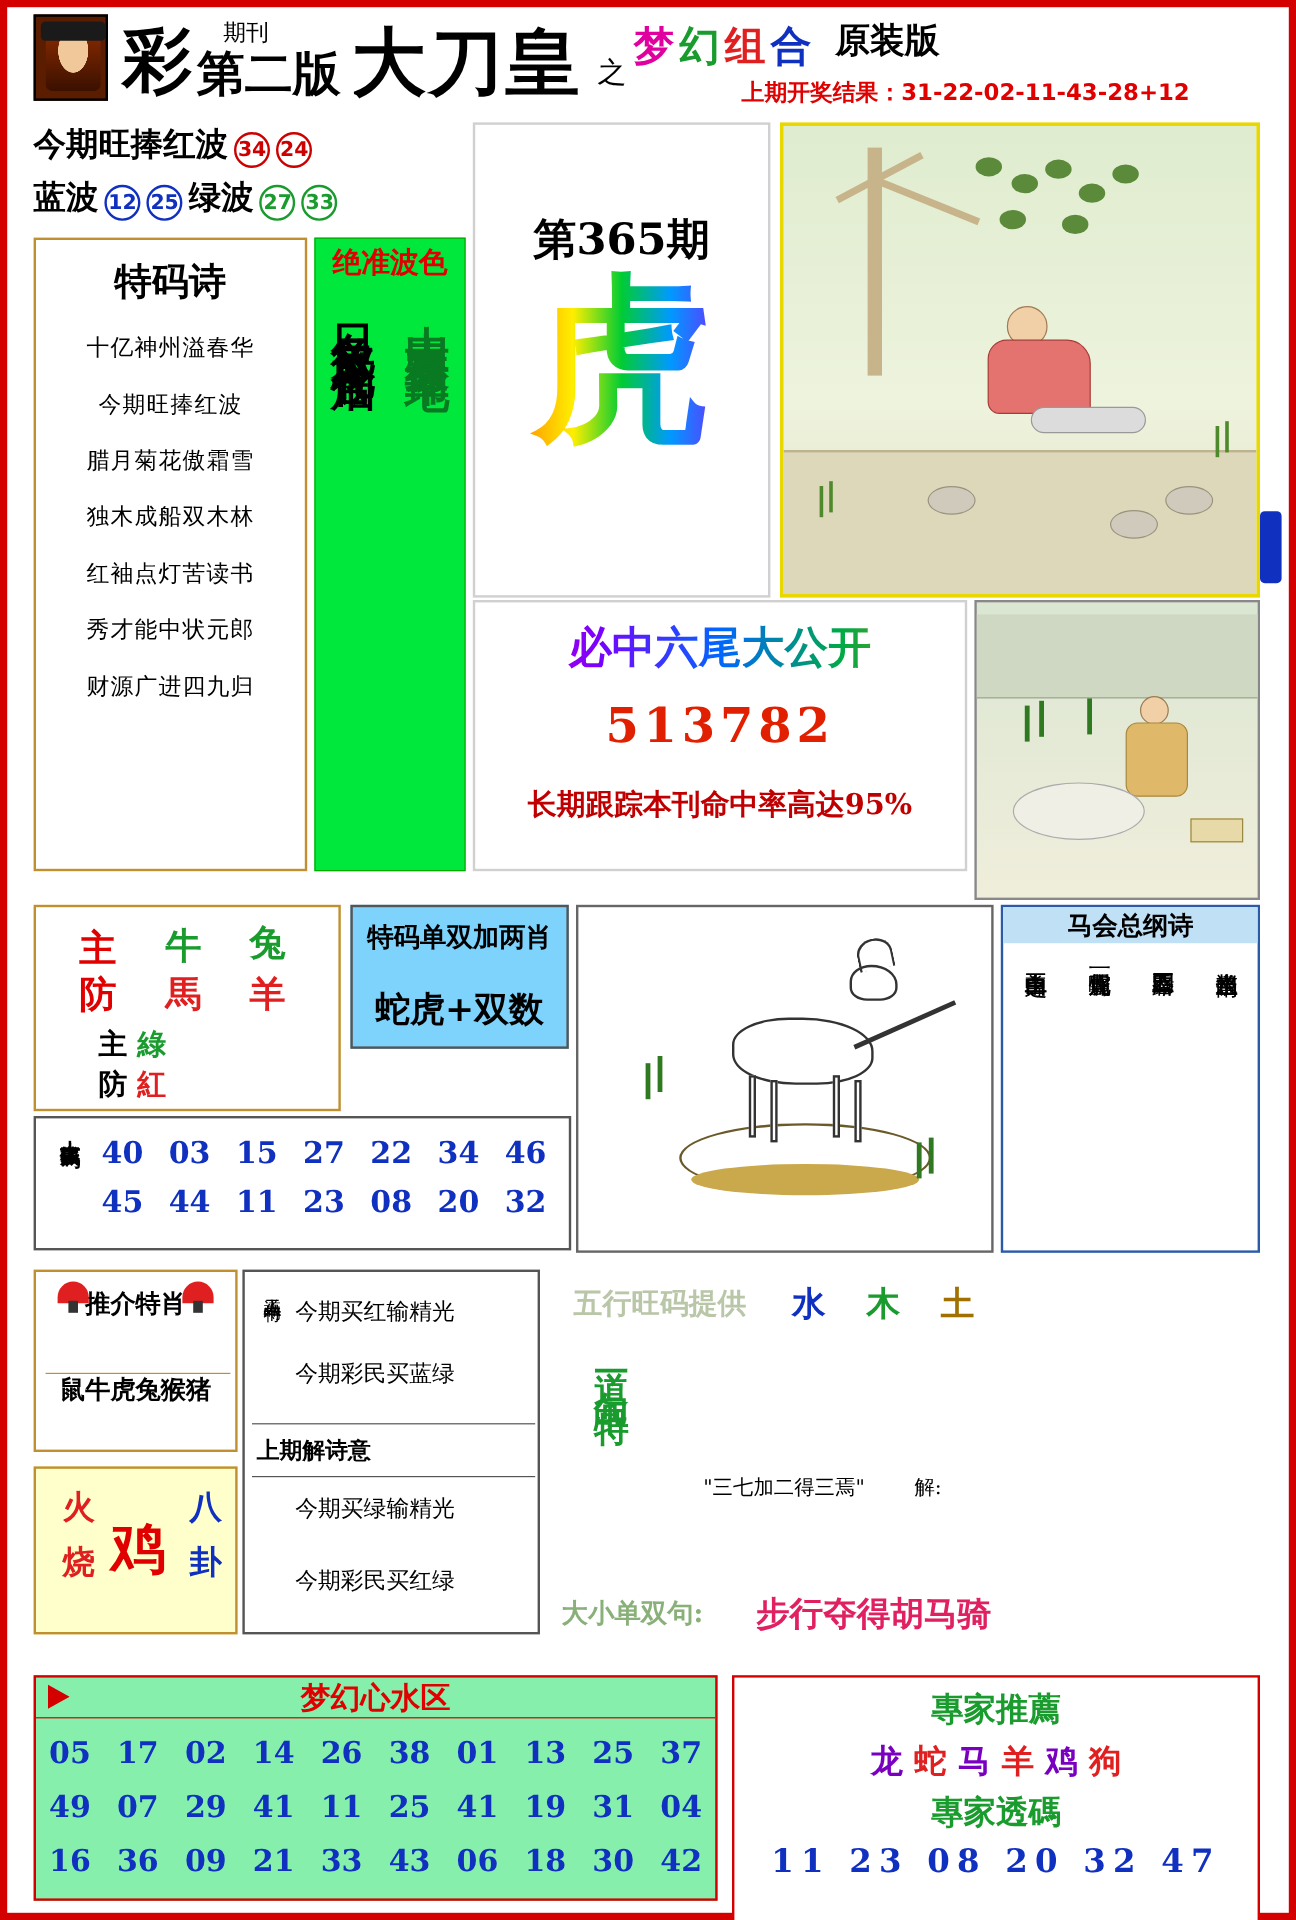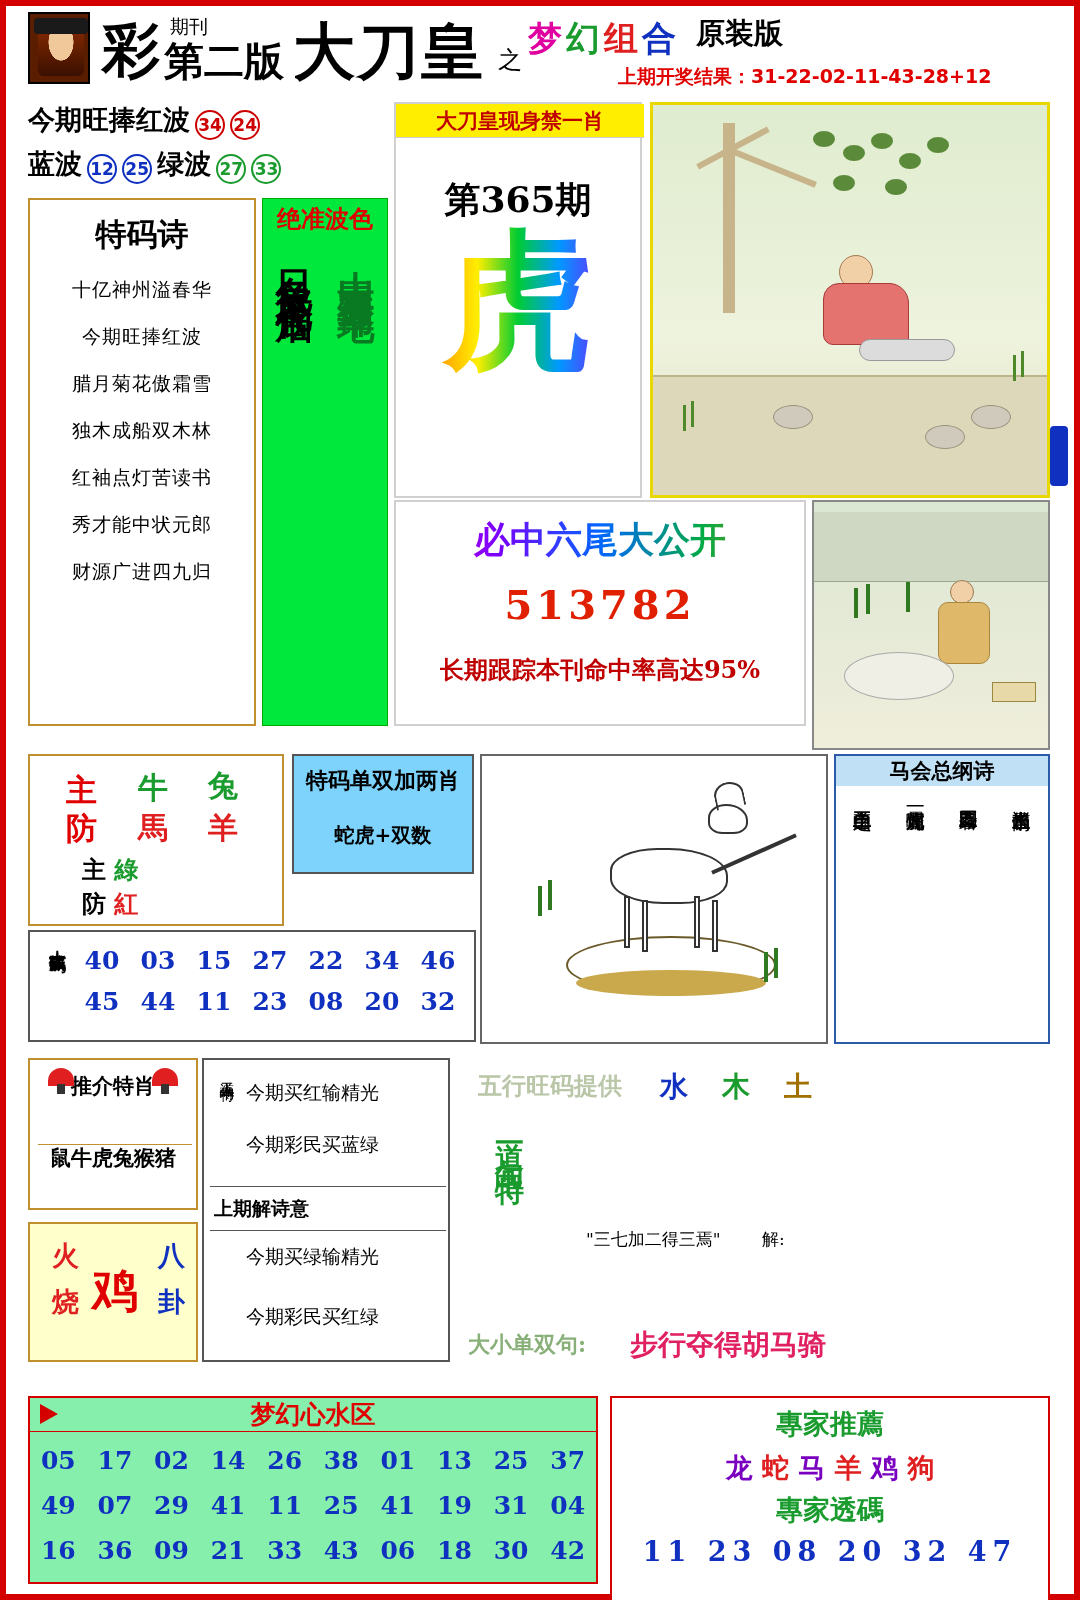--- a/index.html
+++ b/index.html
@@ -19,21 +19,21 @@
   .abs { position:absolute; }
 
   
   .hdr { left:0; top:0; width:1068px; height:92px; }
   .logo-box { left:22px; top:6px; width:62px; height:72px; background:#5a1d00; border:2px solid #000; overflow:hidden; }
   .logo-face { position:absolute; left:8px; top:10px; width:46px; height:52px; background:
      radial-gradient(ellipse at 50% 35%, #f0c89a 0 38%, rgba(0,0,0,0) 39%),
      linear-gradient(#8b2b00, #3a1000); border-radius:6px; }
   .logo-hat { position:absolute; left:4px; top:4px; width:54px; height:16px; background:#1a1a1a; border-radius:4px; }
   .hdr-cai { left:96px; top:6px; font-size:58px; font-weight:bold; color:#000; font-family:"DejaVu Serif", serif; }
-  .hdr-qikan { left:164px; top:8px; font-size:19px; color:#000; }
+  .hdr-qikan { left:180px; top:8px; font-size:19px; color:#000; }
   .hdr-dier { left:158px; top:28px; font-size:40px; font-weight:bold; color:#000; font-family:"DejaVu Serif", serif; }
   .hdr-dadao { left:287px; top:4px; font-size:62px; font-weight:bold; color:#000; font-family:"DejaVu Serif", serif; letter-spacing:2px; }
   .hdr-zhi { left:492px; top:38px; font-size:24px; color:#000; }
   .hdr-meng { left:522px; top:10px; font-size:34px; font-weight:bold; color:#e000a0; }
   .hdr-huan { left:560px; top:10px; font-size:34px; font-weight:bold; color:#1a9b2e; }
   .hdr-zu { left:598px; top:10px; font-size:34px; font-weight:bold; color:#e02020; }
   .hdr-he { left:636px; top:10px; font-size:34px; font-weight:bold; color:#1030c0; }
   .hdr-yuan { left:690px; top:8px; font-size:29px; font-weight:bold; color:#000000; }
   .hdr-result { left:612px; top:58px; font-size:19px; color:#e00000; font-weight:bold; white-space:nowrap; }
 
@@ -109,21 +109,21 @@
   .zf-ma  { position:absolute; left:108px; top:52px; font-size:30px; font-weight:bold; color:#e02020; font-family:"DejaVu Serif", serif;}
   .zf-yang{ position:absolute; left:178px; top:52px; font-size:30px; font-weight:bold; color:#e02020; font-family:"DejaVu Serif", serif;}
   .zf-l1 { position:absolute; left:52px; top:98px; font-size:24px; font-weight:bold; color:#000;}
   .zf-l1 b { color:#1a9b2e; }
   .zf-l2 { position:absolute; left:52px; top:132px; font-size:24px; font-weight:bold; color:#000;}
   .zf-l2 b { color:#e02020; }
 
   
   .tmds { left:286px; top:748px; width:182px; height:120px; border:2px solid #555; background:#7dd3fc;}
   .tmds .a { text-align:center; margin-top:10px; font-size:22px; font-weight:bold; font-family:"DejaVu Serif", serif;}
-  .tmds .b { text-align:center; margin-top:26px; font-size:20px; font-weight:bold; font-family:"DejaVu Serif", serif;}
+  .tmds .b { text-align:center; margin-top:26px; font-size:29px; font-weight:bold; font-family:"DejaVu Serif", serif;}
 
   
   .shida { left:22px; top:924px; width:448px; height:112px; border:2px solid #555; background:#fff;}
   .shida .lab { position:absolute; left:6px; top:4px; width:34px; writing-mode:vertical-rl; text-orientation:upright;
                 font-size:17px; font-weight:bold; letter-spacing:2px; color:#000;}
   .shida table { position:absolute; left:44px; top:8px; border-collapse:collapse; }
   .shida td { width:56px; text-align:center; font-size:25px; font-weight:bold; color:#1030c0; padding:6px 0;
               font-family:"DejaVu Serif", serif;}
 
   
@@ -251,23 +251,20 @@
 
   <div class="abs bose">
     <div class="bt">绝准波色</div>
     <div class="cols">
       <div class="col">日色欲尽花含烟</div>
       <div class="col g">山青水秀绿草地</div>
     </div>
   </div>
 
   <div class="abs qibox">
-    <div class="banner">
-      <span>大刀皇现身禁一肖</span>
-    </div>
     <div class="qi">第365期</div>
     <div class="hu">虎</div>
   </div>
 
   <div class="abs pic1">
     <div class="ground"></div>
     <div class="tree"></div>
       <div class="branch1"></div>
       <div class="branch2"></div>
     <div class="leafgrp">

